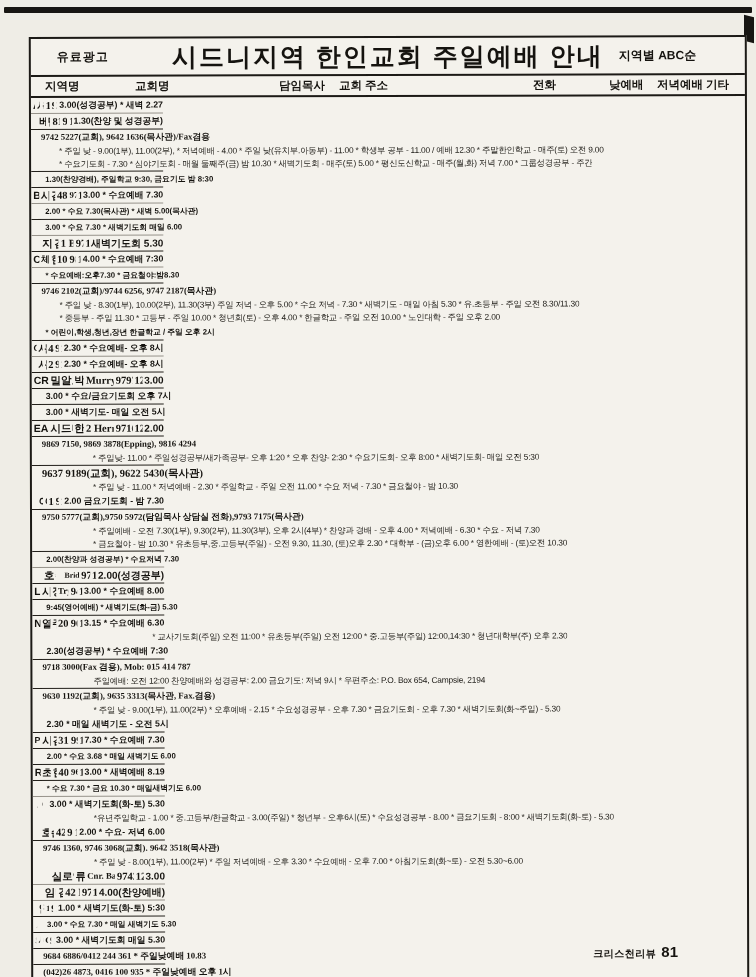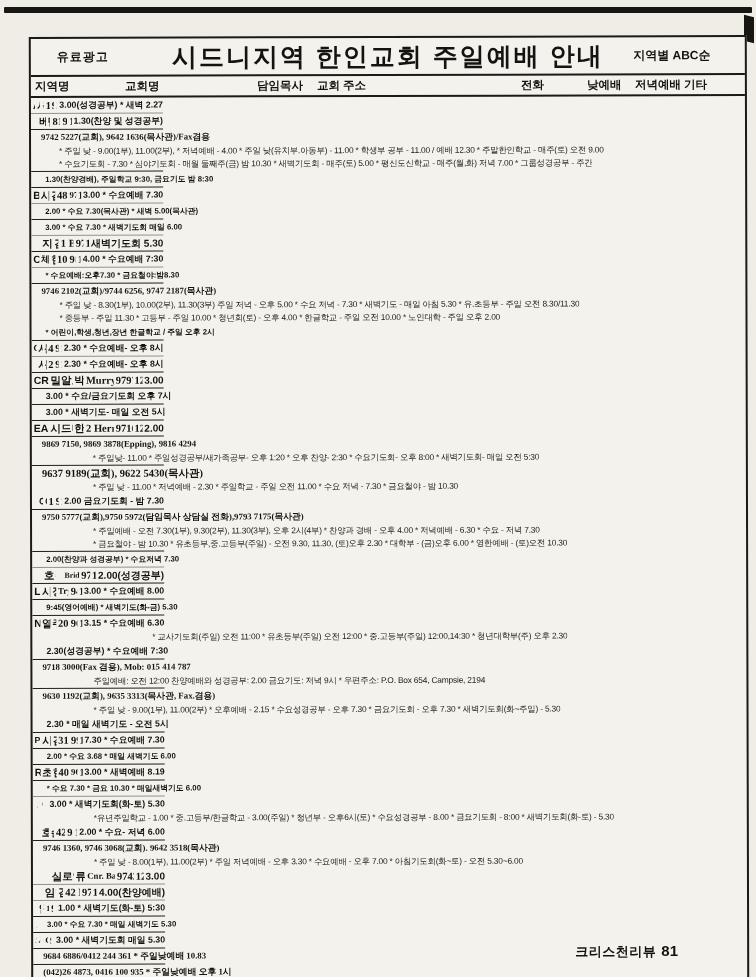--- a/index.html
+++ b/index.html
@@ -19,26 +19,26 @@
     background:#f4f2ec;
     transform:rotate(-0.15deg);
   }
   .titlebar{
     display:flex;align-items:center;
     height:36px;border-bottom:2px solid #1c1a16;
     padding:0 6px;
   }
   .ad{font-weight:bold;font-size:12px;letter-spacing:1px;width:120px;padding-left:20px;box-sizing:border-box;}
   .big-title{flex:1;text-align:center;font-size:25px;font-weight:bold;letter-spacing:2px;margin:0;}
-  .order{font-weight:bold;font-size:12px;width:120px;text-align:center;padding-right:14px;box-sizing:border-box;}
+  .order{font-weight:bold;font-size:12px;width:120px;text-align:left;padding-right:14px;box-sizing:border-box;}
   .thead{display:flex;align-items:center;height:19px;border-bottom:2.5px solid #1c1a16;font-weight:bold;font-size:11.5px;}
-  .thead .hc{white-space:nowrap;overflow:hidden;padding-left:4px;box-sizing:border-box;}
+  .thead .hc{white-space:nowrap;overflow:hidden;padding-left:14px;box-sizing:border-box;}
   .h-region{width:90px;}
   .h-church{width:132px;}
-  .h-pastor{width:60px;}
+  .h-pastor{width:60px;margin-left:12px;}
   .h-addr{width:168px;}
   .h-phone{width:102px;padding-left:40px !important;}
   .h-day{width:48px;}
   .h-eve{flex:1;}
   .tbody{overflow:hidden;}
   .row{display:flex;align-items:center;height:15px;border-top:1px solid #97938b;overflow:visible;}
   .row.bt0{border-top:none;}
   .row.bt2{border-top:1.8px solid #23201b;}
   .row.note{height:13px;border-top:none;}
   .cell{white-space:nowrap;overflow:hidden;padding-left:2px;box-sizing:border-box;line-height:15px;}
@@ -50,21 +50,21 @@
   .day{width:48px;font-size:10.5px;font-family:"Liberation Serif","DejaVu Serif",serif;}
   .eve{flex:1;font-size:10px;overflow:visible;}
   .wide{flex:1;font-size:10.5px;font-family:"Liberation Serif","DejaVu Serif",serif;overflow:visible;}
   .sm{font-size:8.8px !important;}
   .xs{font-size:7.8px !important;}
   .ntxt{font-size:8.4px;letter-spacing:-0.2px;white-space:nowrap;overflow:hidden;color:#1b1914;}
   .ind0{padding-left:28px;}
   .ind1{padding-left:61px;}
   .ind2{padding-left:120px;}
   .footer{position:absolute;right:78px;bottom:16px;font-weight:bold;}
-  .footer .mag{font-size:13px;letter-spacing:0.5px;}
+  .footer .mag{font-size:10px;letter-spacing:0.5px;}
   .footer .pagenum{font-size:15px;margin-left:5px;}
 </style>
 </head>
 <body>
 
 <div class="scan-bar"></div>
 <div class="scan-mark"></div>
 
 <div class="sheet">
   <div class="titlebar">

